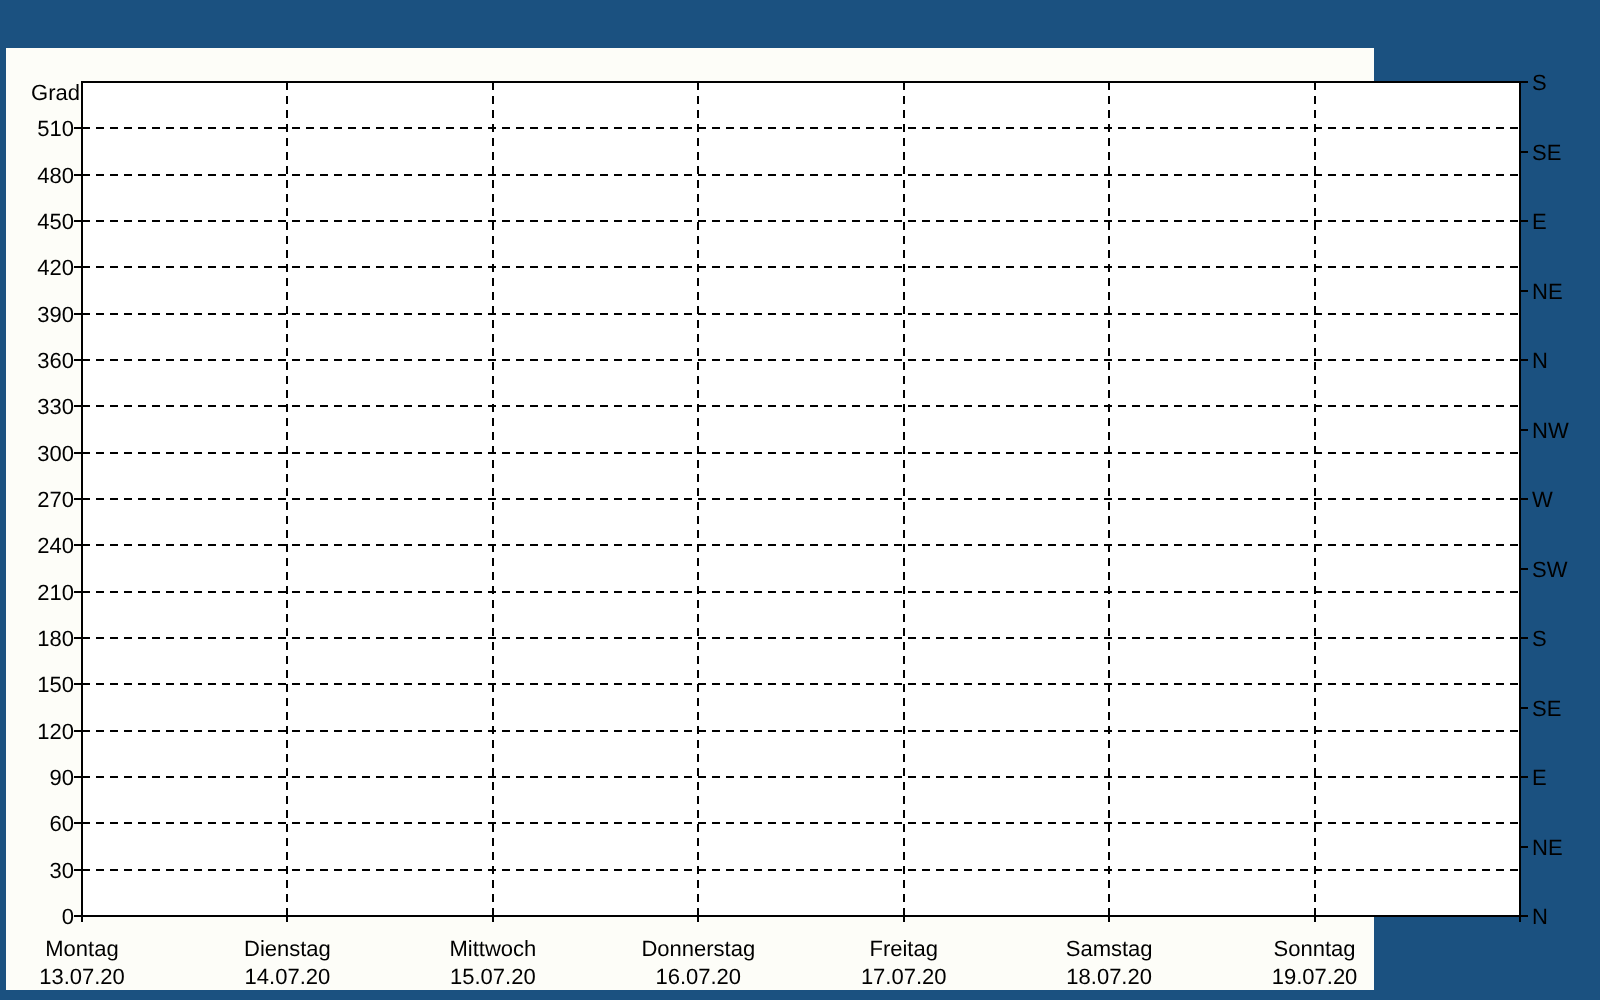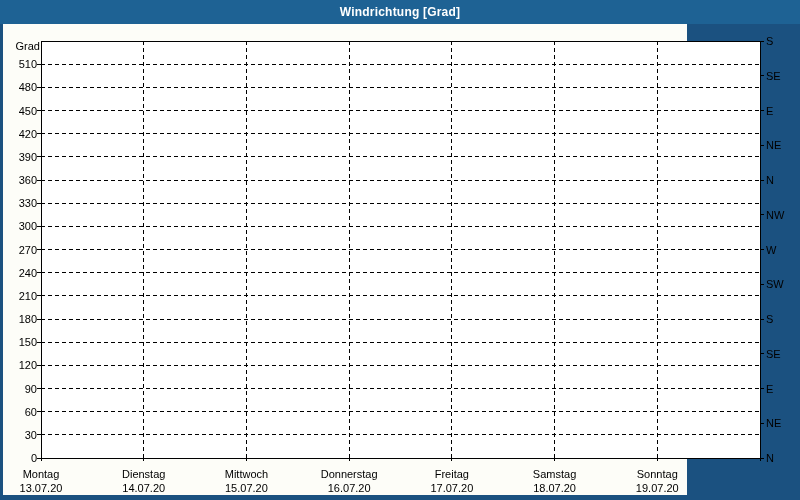--- a/index.html
+++ b/index.html
@@ -38,23 +38,20 @@
   svg text {
     font-family: "Liberation Sans", sans-serif;
     font-size: 11px;
     fill: #000000;
   }
 </style>
 </head>
 <body>
 
 <div class="frame">
-  <div class="titlebar">
-    <span class="title-text">Windrichtung [Grad]</span>
-  </div>
   <div class="panel">
     <svg id="chart" width="792" height="471" viewBox="3 24 792 471">
         <rect x="41" y="41" width="719" height="417" fill="#FFFFFF" stroke="#000000" stroke-width="1" shape-rendering="crispEdges"></rect>
         <line x1="41" y1="64.16666666666669" x2="760" y2="64.16666666666669" stroke="#000000" stroke-width="1" stroke-dasharray="4 3" shape-rendering="crispEdges"></line>
         <line x1="41" y1="87.33333333333337" x2="760" y2="87.33333333333337" stroke="#000000" stroke-width="1" stroke-dasharray="4 3" shape-rendering="crispEdges"></line>
         <line x1="41" y1="110.5" x2="760" y2="110.5" stroke="#000000" stroke-width="1" stroke-dasharray="4 3" shape-rendering="crispEdges"></line>
         <line x1="41" y1="133.66666666666669" x2="760" y2="133.66666666666669" stroke="#000000" stroke-width="1" stroke-dasharray="4 3" shape-rendering="crispEdges"></line>
         <line x1="41" y1="156.83333333333331" x2="760" y2="156.83333333333331" stroke="#000000" stroke-width="1" stroke-dasharray="4 3" shape-rendering="crispEdges"></line>
         <line x1="41" y1="180" x2="760" y2="180" stroke="#000000" stroke-width="1" stroke-dasharray="4 3" shape-rendering="crispEdges"></line>
         <line x1="41" y1="203.16666666666666" x2="760" y2="203.16666666666666" stroke="#000000" stroke-width="1" stroke-dasharray="4 3" shape-rendering="crispEdges"></line>

